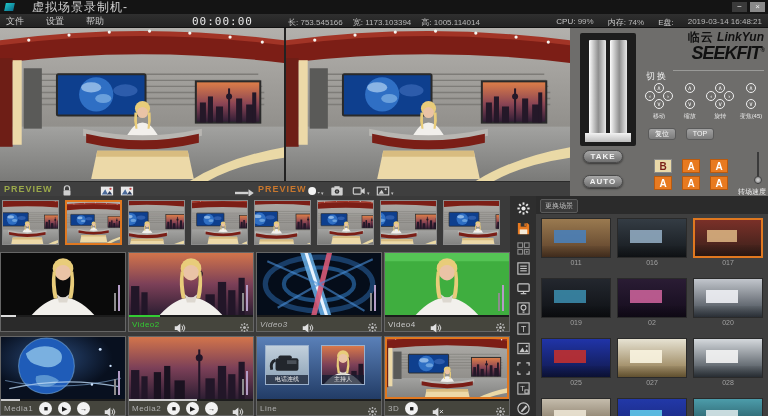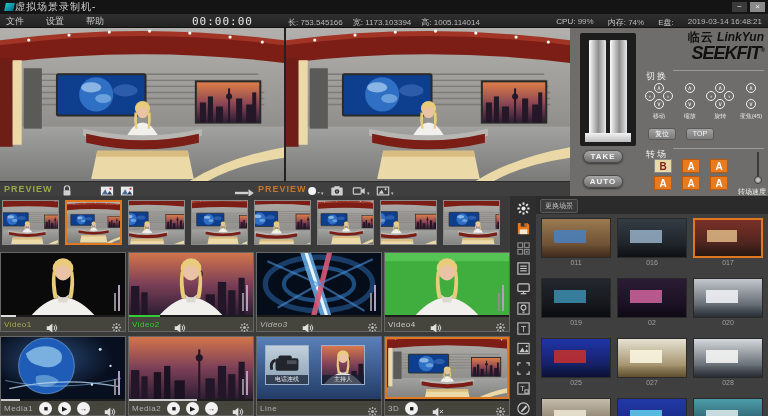--- a/index.html
+++ b/index.html
@@ -2,21 +2,21 @@
 <html><head>
 <meta charset="utf-8">
 <style>
   * { margin:0; padding:0; box-sizing:border-box; }
   body { background:#000; font-family:"Liberation Sans","DejaVu Sans",sans-serif; }
   #app { position:relative; width:768px; height:416px; background:#3a3a3a; overflow:hidden; color:#ccc; }
 
   
   #titlebar { position:absolute; top:0; left:0; width:768px; height:14px; background:#141414; display:flex; align-items:center; }
   #app-logo { width:9px; height:8px; margin-left:5px; background:linear-gradient(135deg,#1fc8c8,#0a6a8a); transform:skewX(-12deg); }
-  #win-title { font-size:10px; color:#d0d0d0; margin-left:1px; letter-spacing:1px; }
+  #win-title { font-size:12px; color:#d0d0d0; margin-left:18px; letter-spacing:1px; }
   .winbtn { width:15px; height:10px; font-size:8px; line-height:9px; text-align:center; color:#eee; margin-right:3px; }
   #btn-min { margin-left:auto; background:#3a3a3a; }
   #btn-close { background:#8a8a8a; }
 
   
   #menubar { position:absolute; top:14px; left:0; width:768px; height:14px; background:linear-gradient(#2f2f2f,#222); border-bottom:1px solid #111; }
   #menu-items { position:absolute; left:6px; top:0; height:14px; display:flex; gap:22px; align-items:center; }
   .menu-item { font-size:9px; color:#c8c8c8; }
   #timecode { position:absolute; left:192px; top:1px; font-family:"DejaVu Sans Mono",monospace; font-size:11px; color:#e8e8e8; letter-spacing:1px; }
   #dim-stats { position:absolute; left:288px; top:3px; display:flex; gap:10px; }
@@ -380,23 +380,20 @@
         </div>
         <div class="dpad">
           <div class="dkey dk-up">∧</div>
           <div class="dkey dk-down">∨</div>
           <div class="dpad-label">变焦(45)</div>
         </div>
       </div>
     <div class="small-btn" style="left:78px;">复位</div>
     <div class="small-btn" style="left:116px;">TOP</div>
 
-    <div class="section-label" style="top:120px;">
-      <span>转场</span>
-    </div>
     <div id="trans-grid">
         <div class="trans-btn selected">B</div>
         <div class="trans-btn">A</div>
         <div class="trans-btn">A</div>
         <div class="trans-btn">A</div>
         <div class="trans-btn">A</div>
         <div class="trans-btn">A</div>
       </div>
     <div id="speed-slider">
       <div id="speed-knob"></div>
@@ -985,41 +982,20 @@
    <circle cx="60" cy="21" r="7.5" fill="#eac3a6"></circle>
    <path d="M50,20 Q48,34 51,46 L55,46 Q52,32 53,21 Z" fill="#e8cc7a"></path>
    <path d="M70,20 Q72,34 69,46 L65,46 Q68,32 67,21 Z" fill="#e8cc7a"></path>
    <path d="M54,42 Q60,48 66,42 L64,50 L56,50 Z" fill="#ddd8d0"></path>
             </svg>
             <div class="meter" style="height: 26px;"></div>
             <div class="meter m2" style="height: 18px;"></div>
           </div>
           <div class="prog-track">
             <div class="prog-fill" style="width: 12%; background: rgb(221, 221, 221);"></div>
-          </div>
-          <div class="panel-bar">
-            <div class="panel-name" style="color: rgb(168, 168, 82);">Video1</div>
-            <div class="spk"><svg viewBox="0 0 16 16">
-                <path d="M1 5.5 h3 L8.5 2 v12 L4 10.5 H1 Z" fill="#e0e0e0"></path>
-                <path d="M10.5 5 q2.5 3 0 6" stroke="#e0e0e0" stroke-width="1.3" fill="none"></path>
-                <path d="M12.5 3.5 q4 4.5 0 9" stroke="#e0e0e0" stroke-width="1.3" fill="none"></path>
-              </svg></div>
-            <div class="gear-mini"><svg viewBox="0 0 16 16">
-                <circle cx="8" cy="8" r="2.2" fill="#b8b8b8"></circle>
-                <g stroke="#b8b8b8" stroke-width="2">
-                  <line x1="8" y1="1.5" x2="8" y2="4"></line>
-                  <line x1="8" y1="12" x2="8" y2="14.5"></line>
-                  <line x1="1.5" y1="8" x2="4" y2="8"></line>
-                  <line x1="12" y1="8" x2="14.5" y2="8"></line>
-                  <line x1="3.4" y1="3.4" x2="5.2" y2="5.2"></line>
-                  <line x1="10.8" y1="10.8" x2="12.6" y2="12.6"></line>
-                  <line x1="12.6" y1="3.4" x2="10.8" y2="5.2"></line>
-                  <line x1="5.2" y1="10.8" x2="3.4" y2="12.6"></line>
-                </g>
-              </svg></div>
           </div>
         </div>
         <div class="panel">
           <div class="vid-view">
             <svg viewBox="0 0 120 64" preserveAspectRatio="xMidYMid slice">
               <defs>
                 <linearGradient id="cp11" x1="0" y1="0" x2="0" y2="1">
                   <stop offset="0" stop-color="#d8784a"></stop>
                   <stop offset=".5" stop-color="#7c4058"></stop>
                   <stop offset="1" stop-color="#281c30"></stop>

